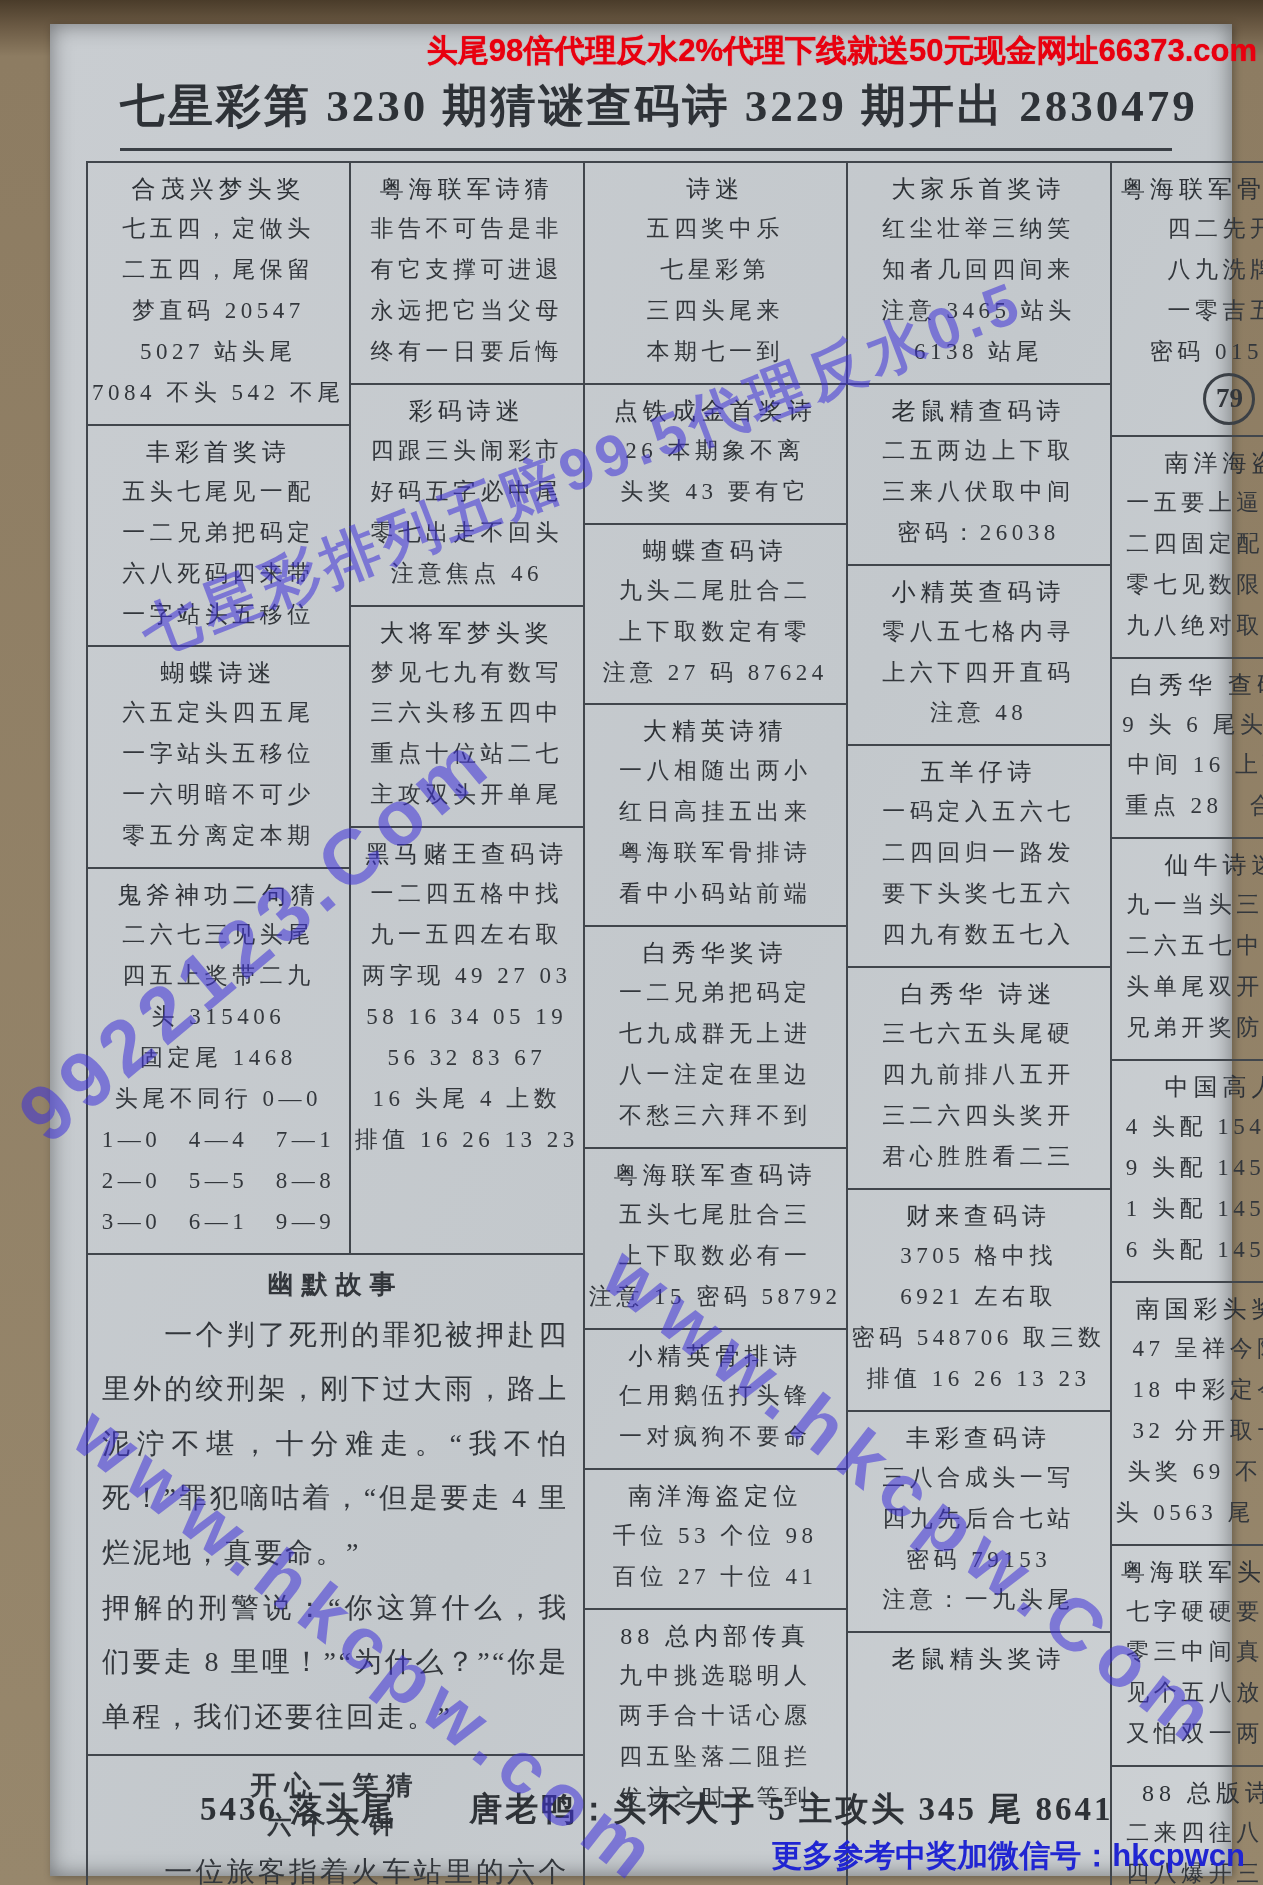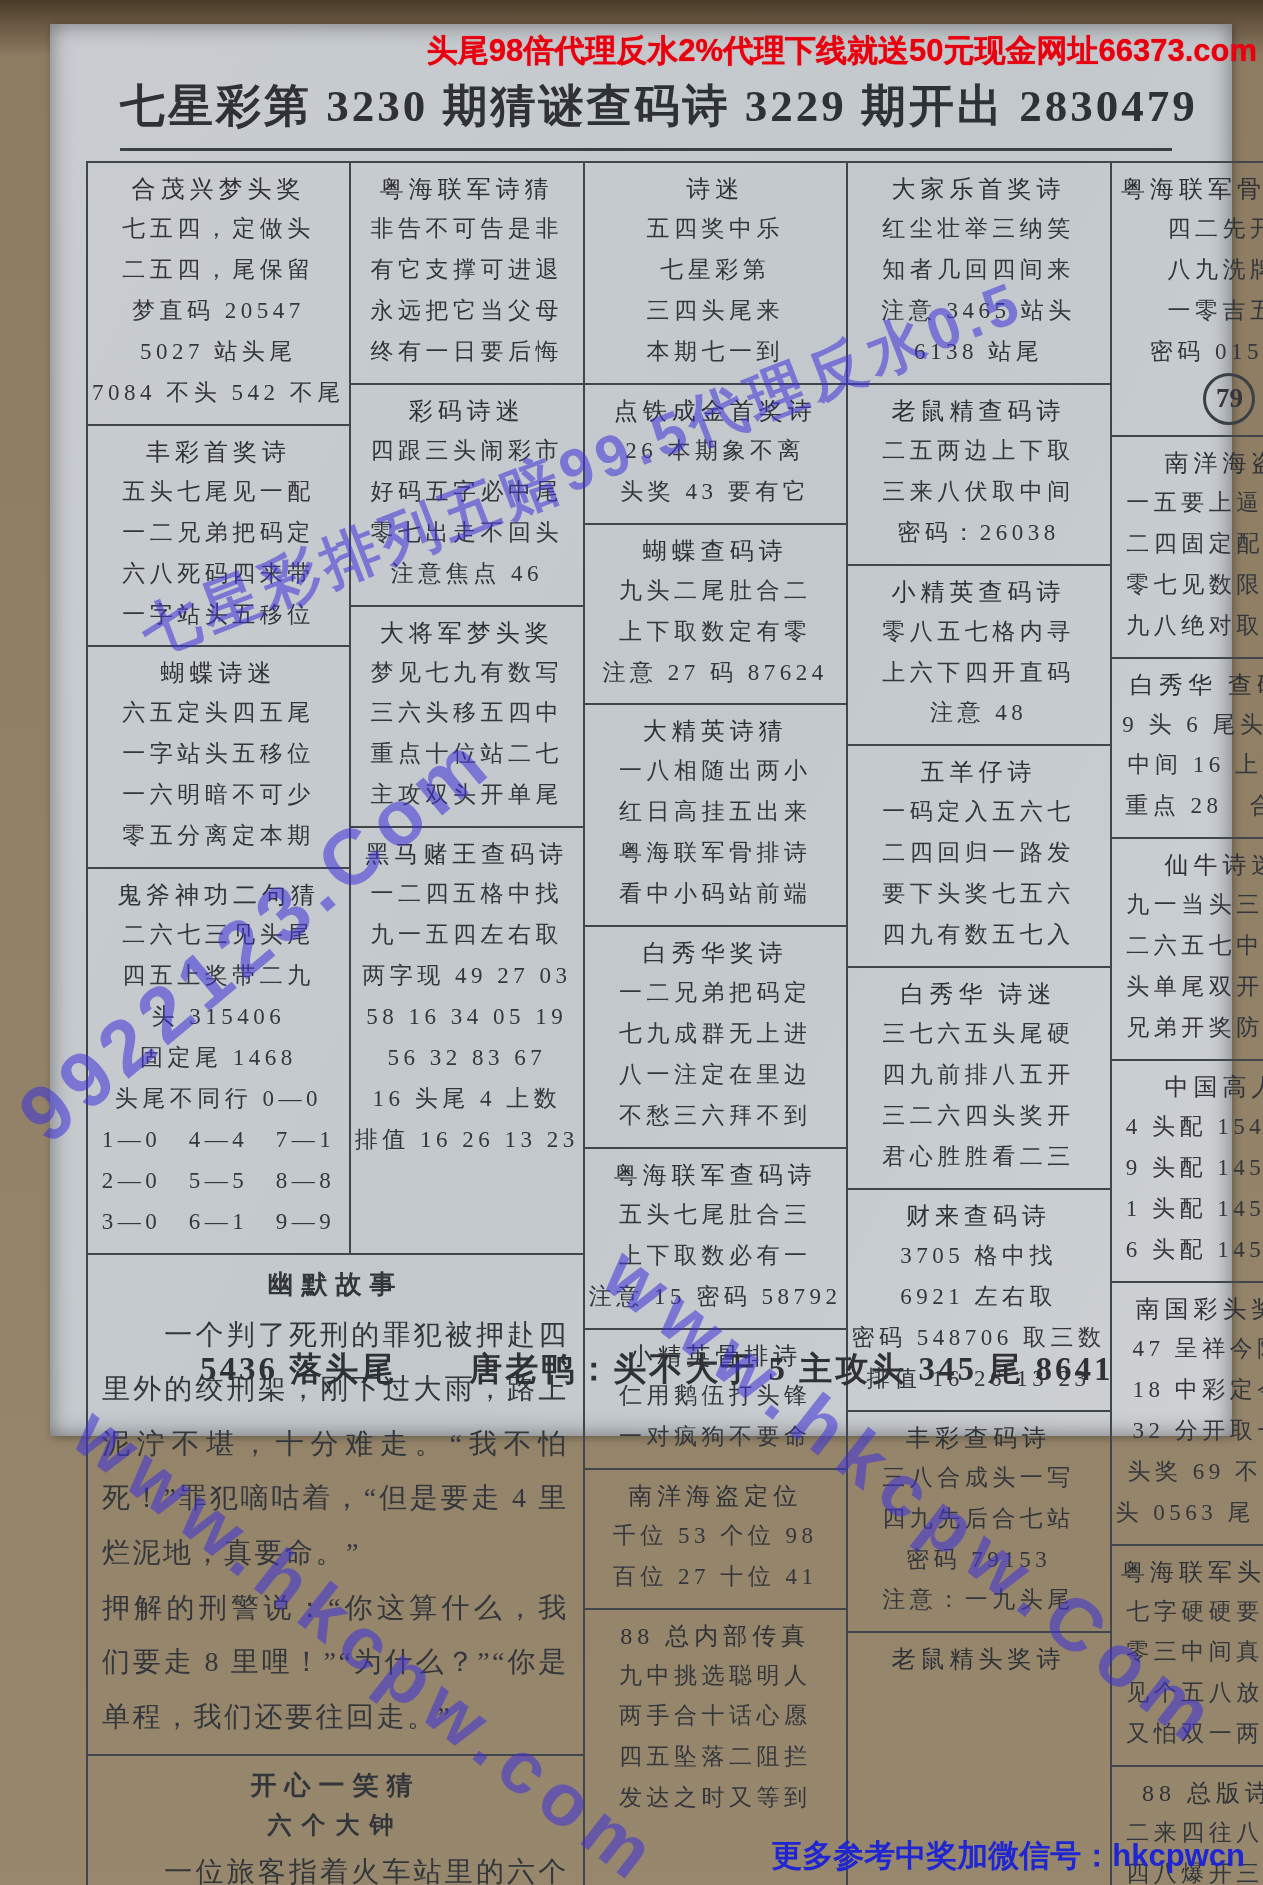--- a/index.html
+++ b/index.html
@@ -3,21 +3,21 @@
 <meta charset="utf-8">
 <style>
   html,body{margin:0;padding:0;}
   body{
     width:1263px;height:1885px;position:relative;overflow:hidden;
     background:linear-gradient(180deg,#4a3c2a 0%,#6b5a44 1.4%,#8d7c62 3%,#97876c 100%);
     font-family:"Liberation Serif","DejaVu Serif",serif;
     color:#32363b;
   }
   .paper{
-    position:absolute;left:50px;top:24px;width:1182px;height:1412px;
+    position:absolute;left:50px;top:24px;width:1182px;height:1852px;
     background:linear-gradient(115deg,#c9cdd1 0%,#c3c8cc 55%,#cdd1d4 100%);
     box-shadow:0 0 22px rgba(0,0,0,.45) inset, 2px 2px 8px rgba(0,0,0,.3);
   }
   .title{
     margin:52px 60px 10px 70px;text-align:center;
     font-size:45px;font-weight:bold;letter-spacing:3px;white-space:nowrap;
     border-bottom:3px solid #3b4046;padding-bottom:12px;color:#2e3237;
   }
   .grid{display:flex;align-items:stretch;margin:4px 36px 0 36px;}
   .left-group{flex:0 0 40.3%;display:flex;flex-direction:column;}

